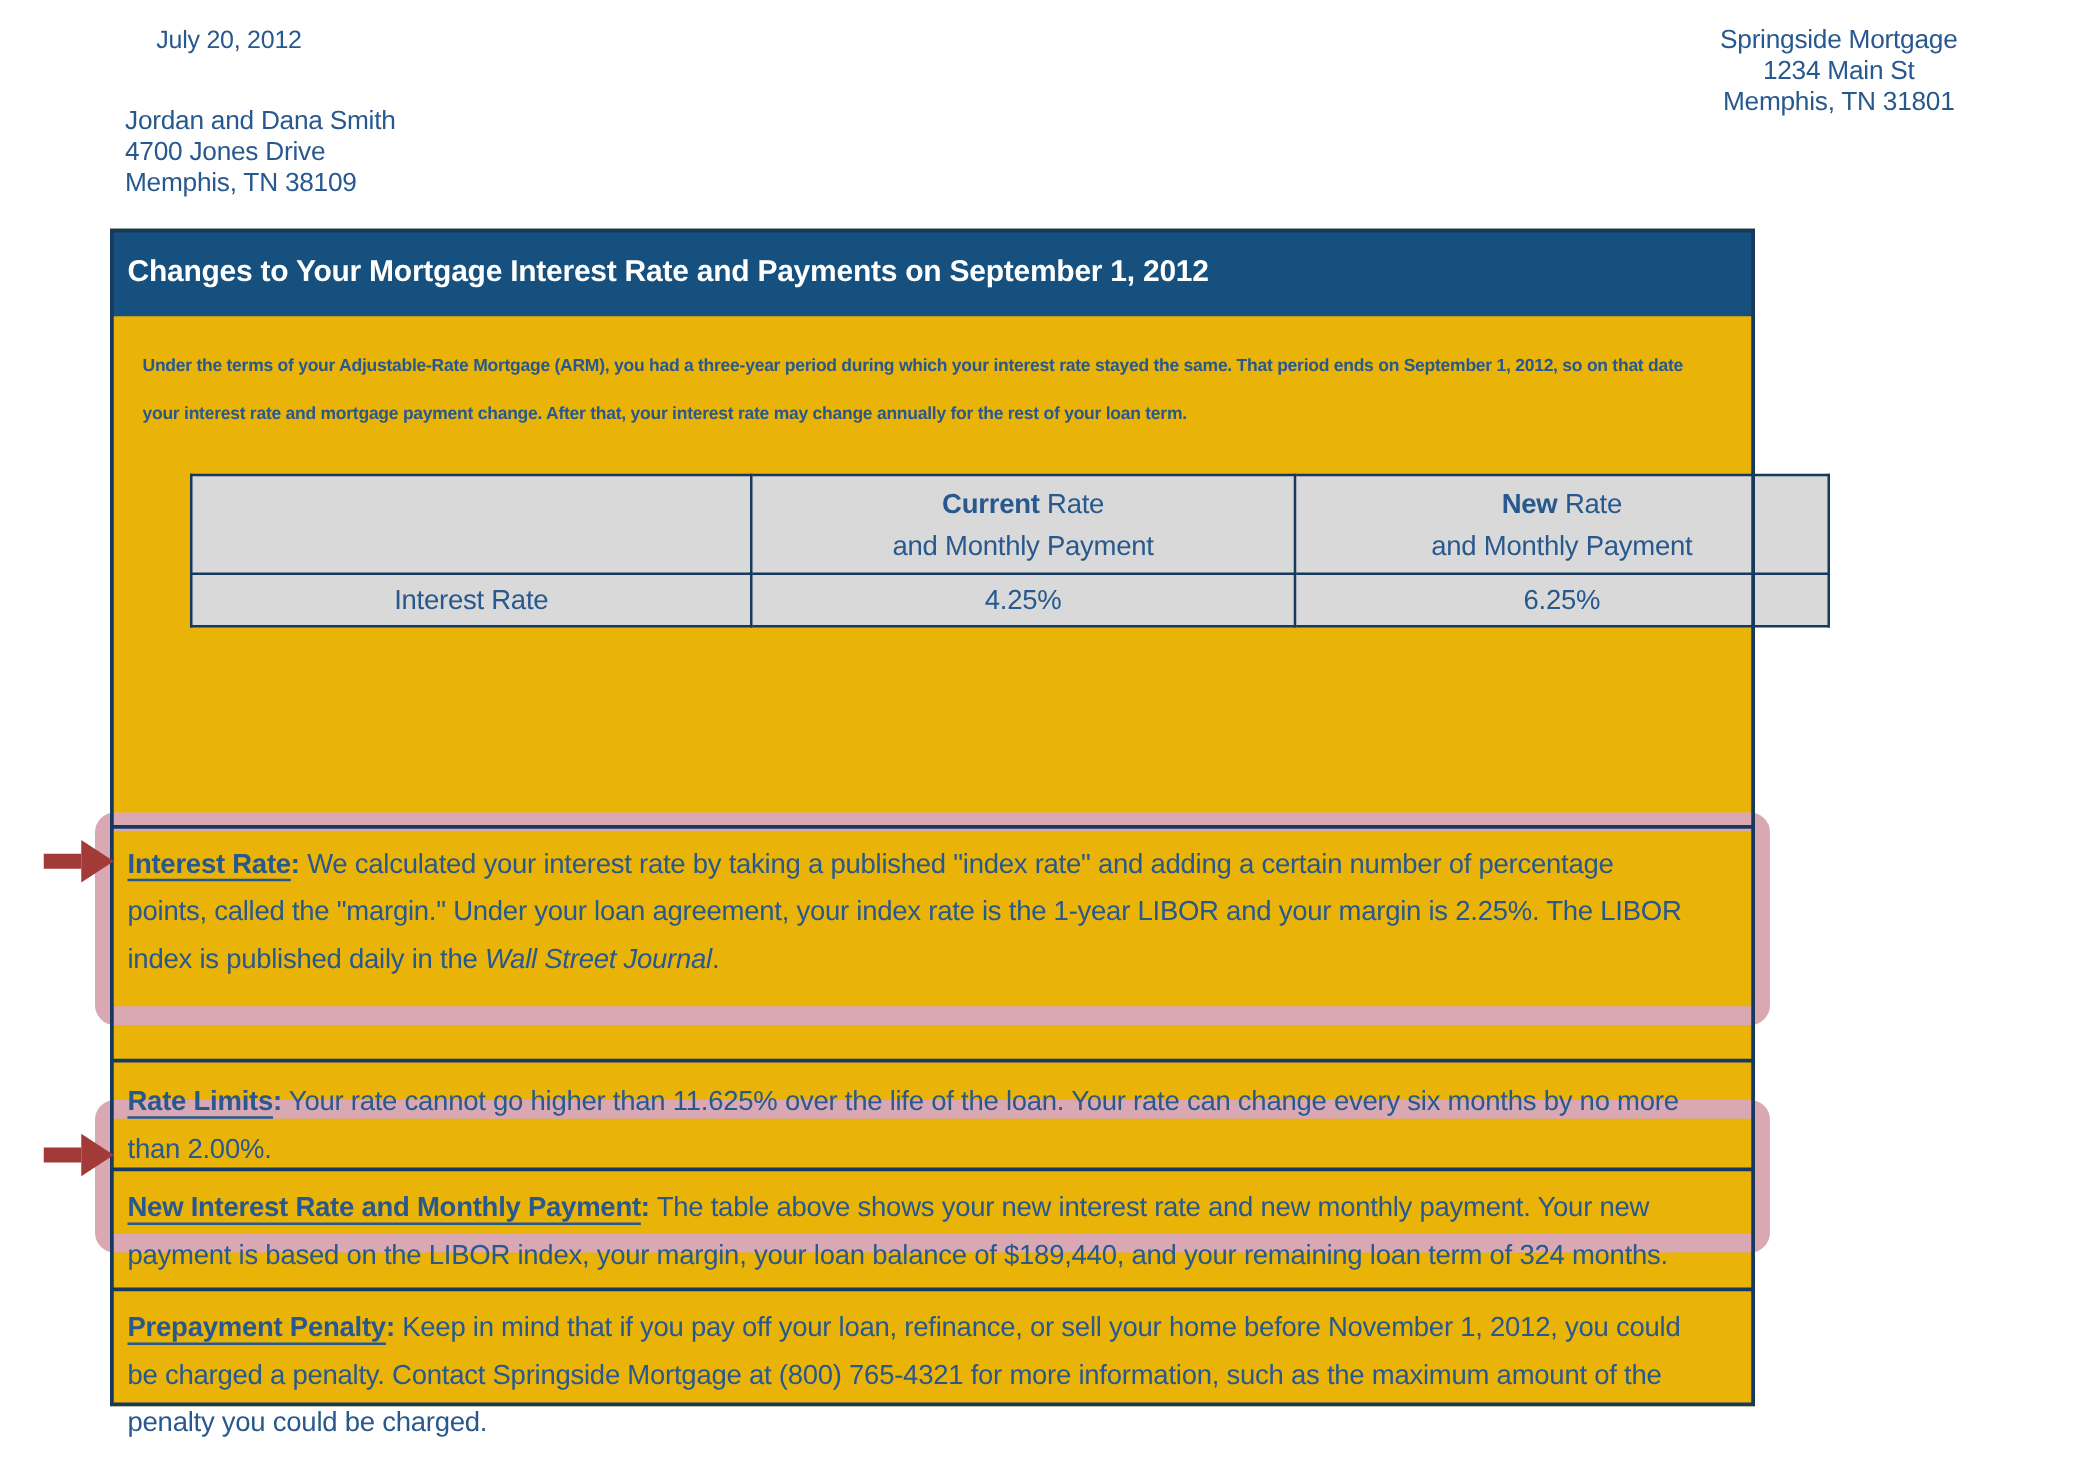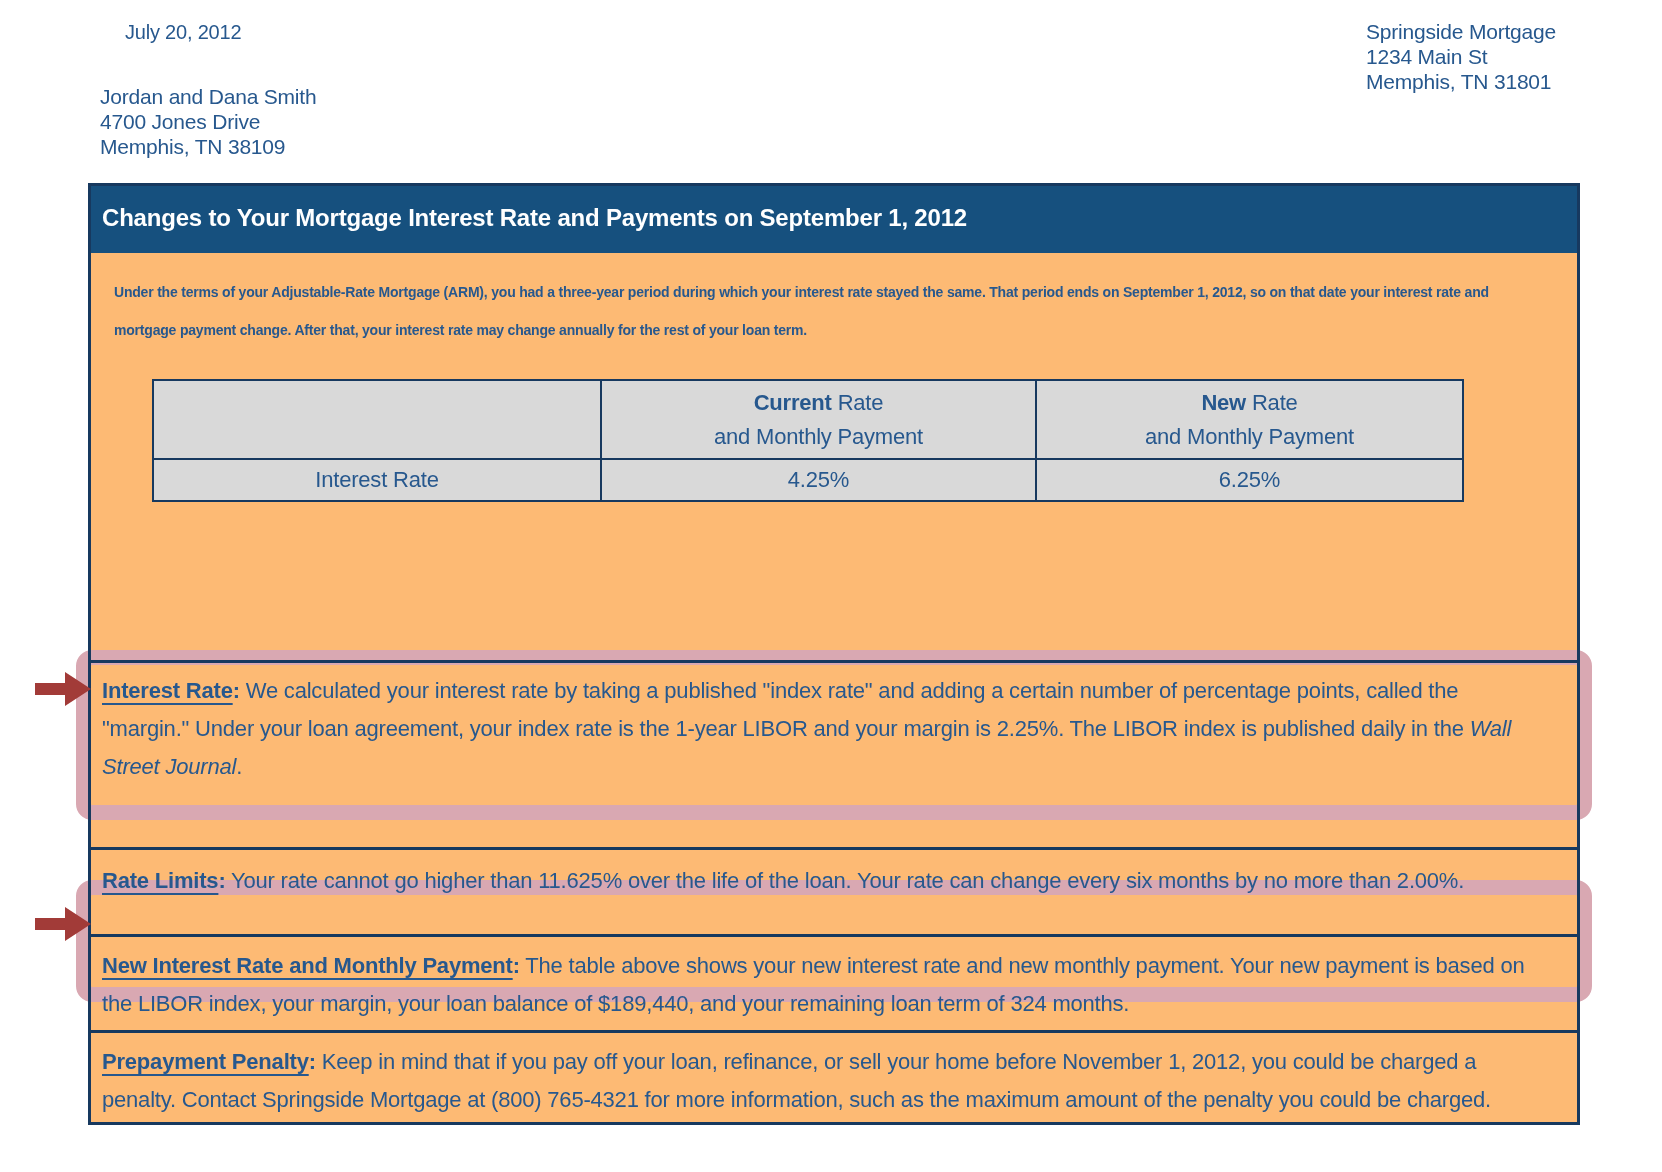--- a/index.html
+++ b/index.html
@@ -16,24 +16,24 @@
     width:1662px;height:1172px;position:relative;overflow:hidden;
     background:#ffffff;
     font-family:"Liberation Sans", sans-serif;
     color:var(--ink);
     letter-spacing:-0.2px;
   }
 
   
   .date{position:absolute;left:100px;top:19px;font-size:20px;line-height:26px;margin-left:25px;}
   .recipient{position:absolute;left:100px;top:84px;font-size:21px;line-height:25px;}
-  .sender{position:absolute;right:106px;top:19px;font-size:21px;line-height:25px;text-align:left;}
+  .sender{position:absolute;right:96px;top:19px;font-size:21px;line-height:25px;text-align:center;}
 
   
-  .doc{position:absolute;left:88px;top:183px;width:1492px;height:942px;background:#fdba74;}
+  .doc{position:absolute;left:88px;top:183px;width:1316px;height:942px;background:#eab308;}
   .box-border{position:absolute;inset:0;border:3px solid var(--navy);pointer-events:none;z-index:5;}
 
   .title-bar{height:70px;background:var(--bar);color:#ffffff;font-weight:700;
     font-size:24px;line-height:70px;padding-left:14px;white-space:nowrap;}
 
   .intro{margin:20px 28px 0 26px;font-weight:700;font-size:14px;line-height:38px;}
 
   
   table.rate{border-collapse:collapse;table-layout:fixed;width:1310px;margin:30px 16px 0 64px;}
   table.rate td{border:2px solid var(--navy);font-size:22px;text-align:center;

